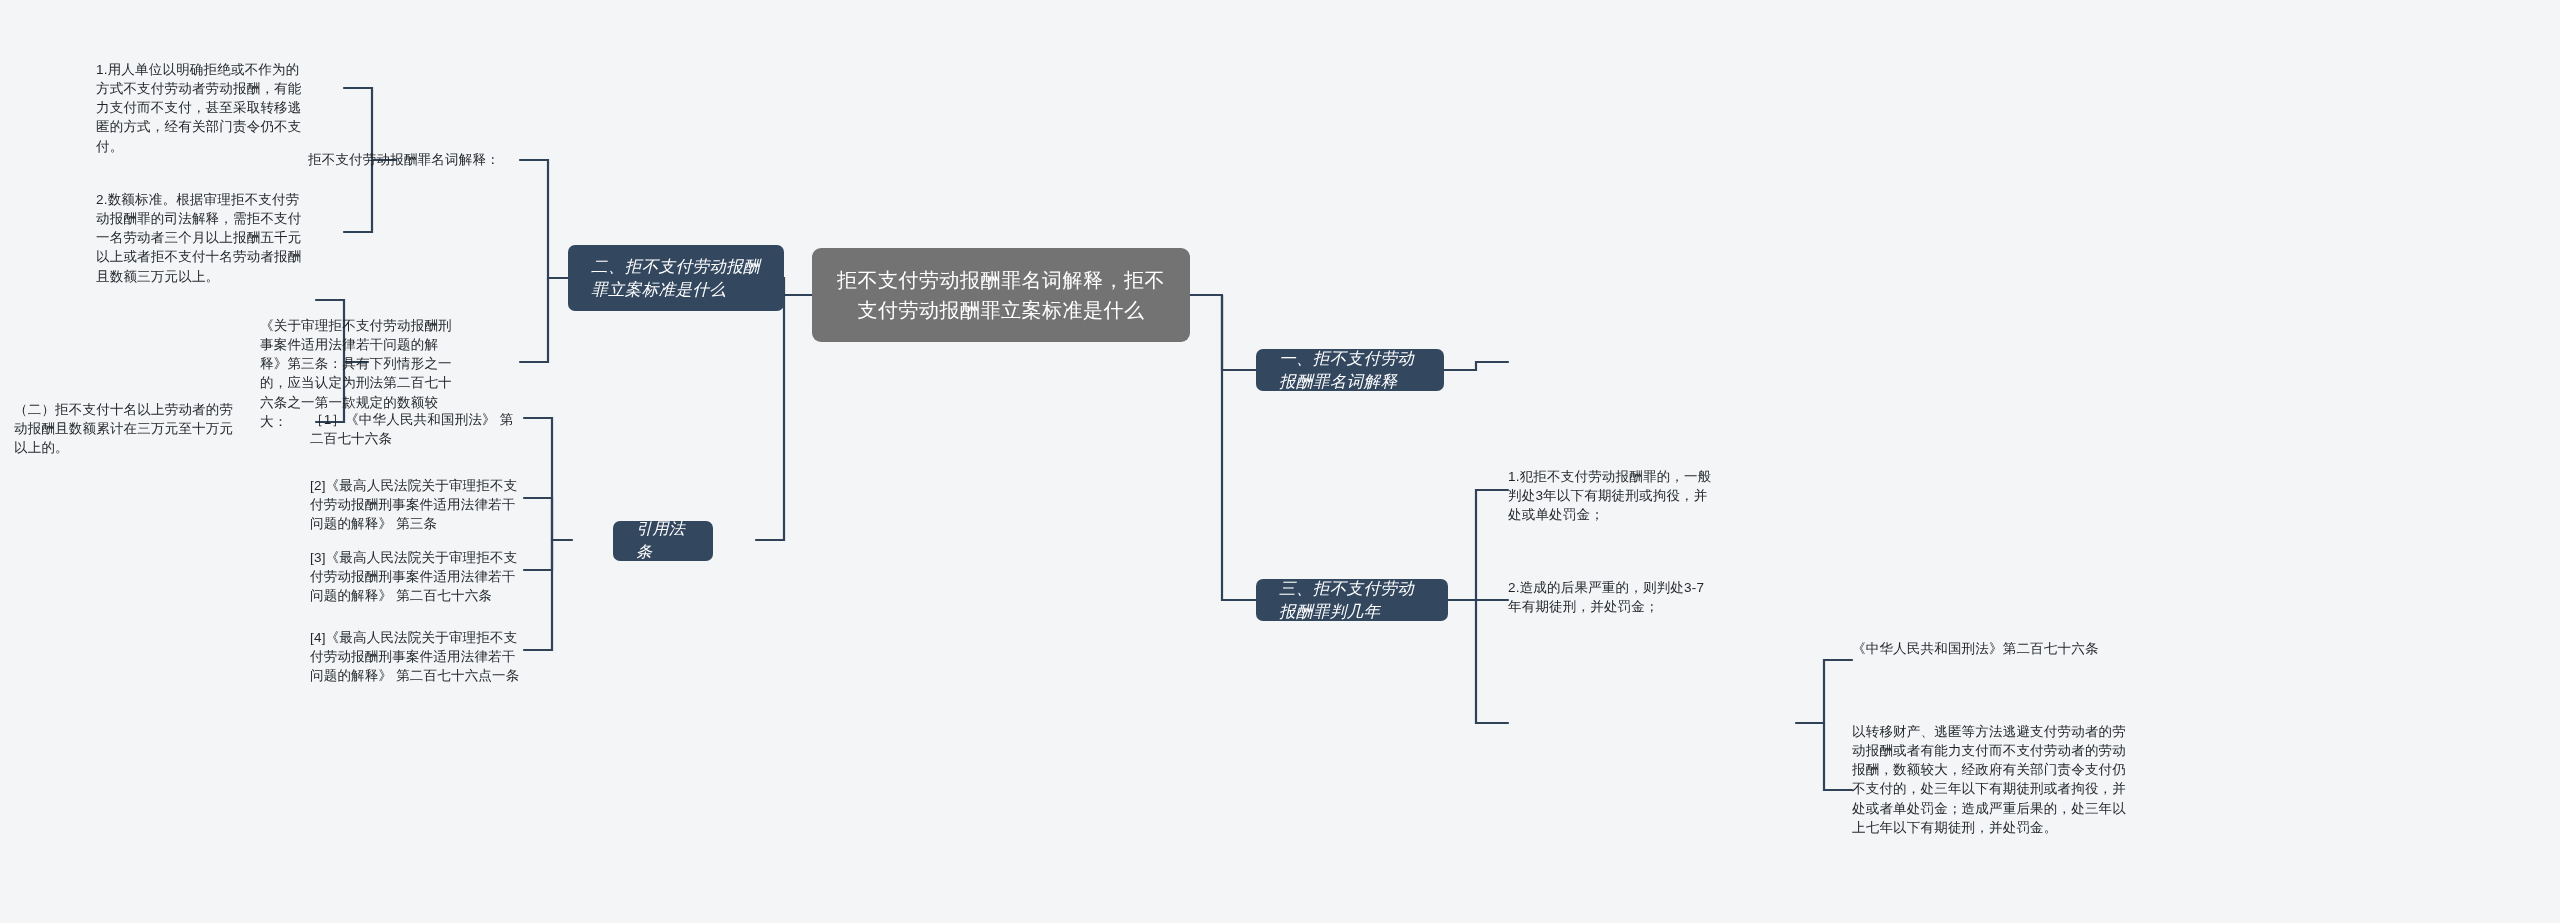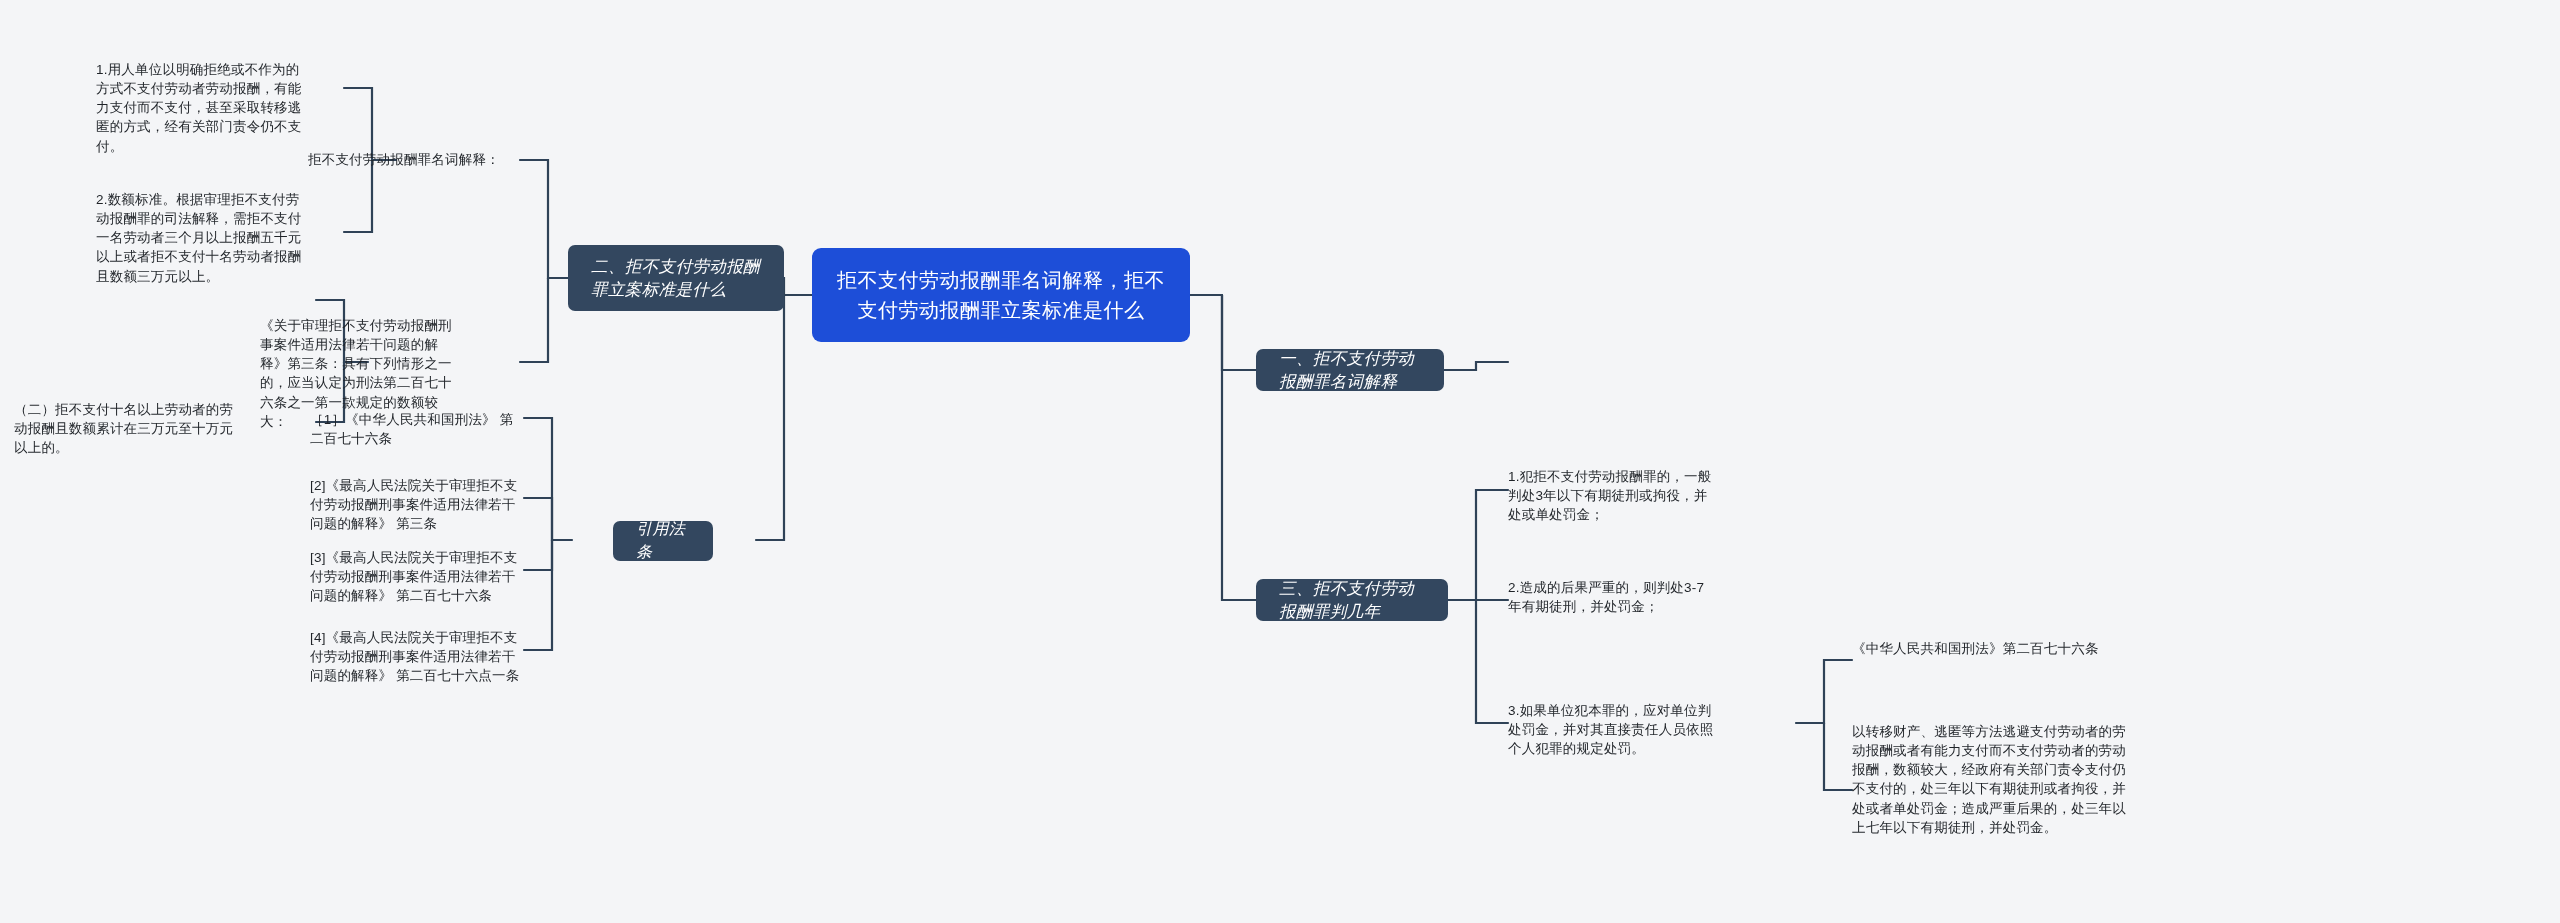--- a/index.html
+++ b/index.html
@@ -51,21 +51,21 @@
     display: flex;
     align-items: center;
     box-sizing: border-box;
     font-style: italic;
   }
   .pill.small {
     font-size: 16px;
   }
   
   .root {
-    background: #1d4ed8;
+    background: #737373;
     color: #ffffff;
     border-radius: 9px;
     font-size: 20px;
     line-height: 1.5;
     padding: 14px 16px;
     text-align: center;
     letter-spacing: 0.5px;
     display: flex;
     align-items: center;
     justify-content: center;
@@ -128,23 +128,20 @@
   </div>
 
   <div class="node leaf" style="left:1508px; top:467px; width:206px;">
     <span>1.犯拒不支付劳动报酬罪的，一般判处3年以下有期徒刑或拘役，并处或单处罚金；</span>
   </div>
 
   <div class="node leaf" style="left:1508px; top:578px; width:206px;">
     <span>2.造成的后果严重的，则判处3-7年有期徒刑，并处罚金；</span>
   </div>
 
-  <div class="node leaf" style="left:1508px; top:701px; width:206px;">
-    <span>3.如果单位犯本罪的，应对单位判处罚金，并对其直接责任人员依照个人犯罪的规定处罚。</span>
-  </div>
 
   <div class="node leaf" style="left:1852px; top:639px; width:280px;">
     <span>《中华人民共和国刑法》第二百七十六条</span>
   </div>
 
   <div class="node leaf" style="left:1852px; top:722px; width:280px;">
     <span>以转移财产、逃匿等方法逃避支付劳动者的劳动报酬或者有能力支付而不支付劳动者的劳动报酬，数额较大，经政府有关部门责令支付仍不支付的，处三年以下有期徒刑或者拘役，并处或者单处罚金；造成严重后果的，处三年以上七年以下有期徒刑，并处罚金。</span>
   </div>
 
   <div class="node pill" style="left:568px; top:245px; width:216px; height:66px;">

